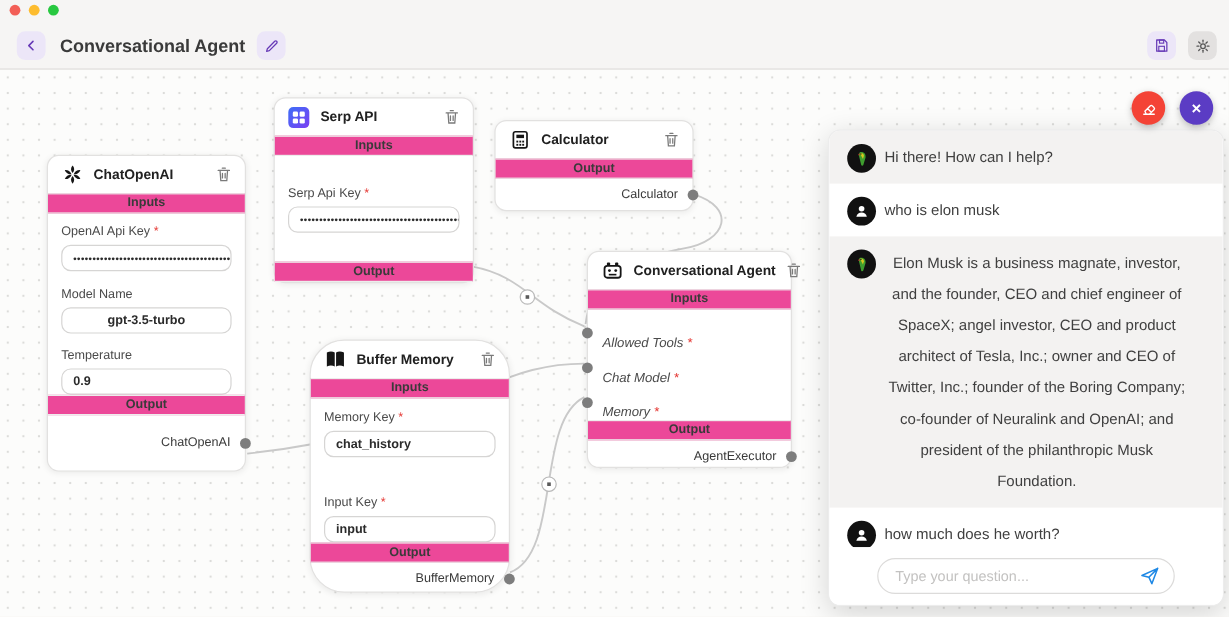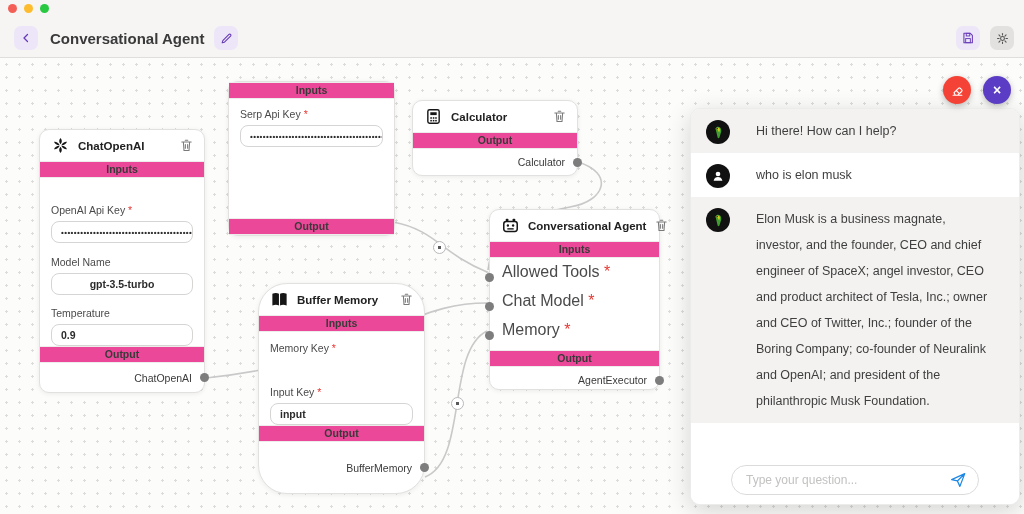--- a/index.html
+++ b/index.html
@@ -53,36 +53,36 @@
     background:#fff; padding:0 9px; font-size:10.5px; font-weight:bold; color:#2b2b2b;
     line-height:20px; white-space:nowrap; overflow:hidden; }
   .fbox.pw { font-size:8px; letter-spacing:.4px; line-height:21px; }
   .fbox.select { display:flex; justify-content:space-between; align-items:center; cursor:pointer;flex-direction:column; }
   .sel-chev { color:#8a8a8a; font-size:9px; }
   .out-row { position:relative; flex:1; display:flex; align-items:center;
     justify-content:flex-end; padding-right:12px; font-size:10.5px; color:#3a3a3a; min-height:26px; }
   .dot { position:absolute; width:9px; height:9px; border-radius:50%; background:#7d7d7d; }
   .dot.right { right:-5px; top:50%; margin-top:-4.5px; }
   .dot.left { left:-5px; top:50%; margin-top:-4.5px; }
-  .in-row { position:relative; height:29px; display:flex; align-items:flex-start;
-    padding-left:12px; font-size:16px; color:#4a4a4a; flex:none; }
+  .in-row { position:relative; height:29px; display:flex; align-items:flex-end;
+    padding-left:12px; font-size:11px; color:#4a4a4a; flex:none;font-style:italic; }
 
   #node-chatopenai { left:39px; top:71px; width:166px; height:264px; }
   #node-serpapi   { left:228px; top:23px; width:167px; height:155px; }
   #node-calculator{ left:412px; top:42px; width:166px; height:76px; }
   #node-buffermemory { left:258px; top:225px; width:167px; height:211px;border-radius:29px; }
   #node-agent     { left:489px; top:151px; width:171px; height:181px; }
 
   
   .chat-card { position:absolute; left:690px; top:50px; width:330px; height:397px;
     background:#fff; border:1px solid #ececec; border-radius:10px;
     box-shadow:0 6px 24px rgba(0,0,0,.16); z-index:10;
     display:flex; flex-direction:column; overflow:hidden; }
   .msgs { flex:1; overflow:hidden; }
-  .msg-row { display:flex; gap:26px; padding:9px 28px 9px 15px; }
+  .msg-row { display:flex; gap:7px; padding:9px 28px 9px 15px;text-align:center; }
   .msg-row.bot { background:#f3f2f1; }
   .avatar { width:24px; height:24px; border-radius:50%; background:#111;
     flex:none; margin-top:2px; display:flex; align-items:center; justify-content:center; }
   .msg-text { font-size:12.5px; line-height:26px; color:#3f3f3f; }
   .chat-footer { flex:none; height:48px; display:flex; align-items:center;
     padding:0 40px; background:#fff; }
   .chat-input-wrap { position:relative; flex:1; }
   .chat-input { width:100%; height:30px; border:1px solid #dcdbda; border-radius:16px;
     padding:0 36px 0 14px; font-size:12px; color:#333; outline:none;
     font-family:"Liberation Sans", sans-serif; background:#fff; }
@@ -169,21 +169,21 @@
                 <path d="M13.1 11.7 C14.3 8.7 17.2 7 20.2 7.3 C19 10.3 16.1 12 13.1 11.7Z"></path>
               </g>
             </svg>
         </div>
         <div class="node-title">ChatOpenAI</div>
         <svg class="trash" viewBox="0 0 24 24">
             <path d="M4.5 6.5 h15 M10 3.5 h4 M7 6.5 l1 13.5 h8 l1-13.5 M10.2 10.5 v6 M13.8 10.5 v6" fill="none" stroke="#7a7a7a" stroke-width="1.7" stroke-linecap="round"></path>
           </svg>
       </div>
       <div class="band">Inputs</div>
-      <div class="fgroup" style="margin-top:26px">
+      <div class="fgroup" style="margin-top:9px">
         <div class="flabel"><span>OpenAI Api Key</span> <span class="req">*</span></div>
         <div class="fbox pw">••••••••••••••••••••••••••••••••••••••••••</div>
       </div>
       <div class="fgroup" style="margin-top:13px">
         <div class="flabel"><span>Model Name</span></div>
         <div class="fbox select">
           <span>gpt-3.5-turbo</span>
           <span class="sel-chev">▾</span>
         </div>
       </div>
@@ -192,22 +192,45 @@
         <div class="fbox">0.9</div>
       </div>
       <div class="band bottom">Output</div>
       <div class="out-row">
         <span>ChatOpenAI</span>
         <span class="dot right"></span>
       </div>
     </div>
 
     <div class="node" id="node-serpapi">
+      <div class="node-hd">
+        <div class="node-ic">
+          <svg width="20" height="20" viewBox="0 0 24 24">
+              <defs>
+                <linearGradient id="sg" x1="0" y1="0" x2="1" y2="1">
+                  <stop offset="0" stop-color="#3d6ef7"></stop>
+                  <stop offset="1" stop-color="#7b3ff2"></stop>
+                </linearGradient>
+              </defs>
+              <rect x="1.5" y="1.5" width="21" height="21" rx="5" fill="url(#sg)"></rect>
+              <g fill="#fff">
+                <rect x="6" y="6" width="5.2" height="5.2" rx="1.4"></rect>
+                <rect x="12.8" y="6" width="5.2" height="5.2" rx="1.4"></rect>
+                <rect x="6" y="12.8" width="5.2" height="5.2" rx="1.4"></rect>
+                <rect x="12.8" y="12.8" width="5.2" height="5.2" rx="1.4"></rect>
+              </g>
+            </svg>
+        </div>
+        <div class="node-title">Serp API</div>
+        <svg class="trash" viewBox="0 0 24 24">
+            <path d="M4.5 6.5 h15 M10 3.5 h4 M7 6.5 l1 13.5 h8 l1-13.5 M10.2 10.5 v6 M13.8 10.5 v6" fill="none" stroke="#7a7a7a" stroke-width="1.7" stroke-linecap="round"></path>
+          </svg>
+      </div>
       <div class="band">Inputs</div>
-      <div class="fgroup" style="margin-top:9px">
+      <div class="fgroup" style="margin-top:25px">
         <div class="flabel"><span>Serp Api Key</span> <span class="req">*</span></div>
         <div class="fbox pw">••••••••••••••••••••••••••••••••••••••••••</div>
       </div>
       <div class="band bottom">Output</div>
     </div>
 
     <div class="node" id="node-calculator">
       <div class="node-hd">
         <div class="node-ic">
           <svg width="17" height="17" viewBox="0 0 24 24">
@@ -244,20 +267,21 @@
             </svg>
         </div>
         <div class="node-title">Buffer Memory</div>
         <svg class="trash" viewBox="0 0 24 24">
             <path d="M4.5 6.5 h15 M10 3.5 h4 M7 6.5 l1 13.5 h8 l1-13.5 M10.2 10.5 v6 M13.8 10.5 v6" fill="none" stroke="#7a7a7a" stroke-width="1.7" stroke-linecap="round"></path>
           </svg>
       </div>
       <div class="band">Inputs</div>
       <div class="fgroup" style="margin-top:10px">
         <div class="flabel"><span>Memory Key</span> <span class="req">*</span></div>
+        <div class="fbox">chat_history</div>
       </div>
       <div class="fgroup" style="margin-top:32px">
         <div class="flabel"><span>Input Key</span> <span class="req">*</span></div>
         <div class="fbox">input</div>
       </div>
       <div class="band bottom">Output</div>
       <div class="out-row">
         <span>BufferMemory</span>
         <span class="dot right"></span>
       </div>
@@ -339,20 +363,29 @@
             <svg width="15" height="15" viewBox="0 0 24 24">
                 <path d="M9 3 C14 2 17 5 16.5 10 L13.5 20 C12.8 21.5 11 21.3 10.6 19.8 L8 9 C7.3 6.5 7.5 4.2 9 3 Z" fill="#3f9e2f"></path>
                 <path d="M9.5 4 C12 3.5 14 5 14.3 7.5 L13 12 L10.2 6.5 Z" fill="#d7c91f"></path>
                 <circle cx="10.3" cy="5.2" r="0.9" fill="#111"></circle>
                 <path d="M8.2 4.5 C7 5 6.6 6.2 7 7.2 L9 6.4 Z" fill="#c0392b"></path>
               </svg>
           </div>
           <div class="msg-text">Elon Musk is a business magnate, investor, and the founder, CEO and chief engineer of SpaceX; angel investor, CEO and product architect of Tesla, Inc.; owner and CEO of Twitter, Inc.; founder of the Boring Company; co-founder of Neuralink and OpenAI; and president of the philanthropic Musk Foundation.</div>
         </div>
 
+        <div class="msg-row user">
+          <div class="avatar">
+            <svg width="14" height="14" viewBox="0 0 24 24">
+                <circle cx="12" cy="8.5" r="4" fill="#fff"></circle>
+                <path d="M4.5 20 C5.5 15.5 8.5 13.8 12 13.8 C15.5 13.8 18.5 15.5 19.5 20 Z" fill="#fff"></path>
+              </svg>
+          </div>
+          <div class="msg-text">how much does he worth?</div>
+        </div>
 
       </div>
       <div class="chat-footer">
         <div class="chat-input-wrap">
           <input class="chat-input" type="text" placeholder="Type your question..." style="">
           <svg class="send-btn" viewBox="0 0 24 24">
               <path d="M3.5 11.5 L21 3.5 L14.5 20.5 L11.2 13.3 Z M11.2 13.3 L21 3.5" fill="none" stroke="#1e88e5" stroke-width="1.7" stroke-linejoin="round" stroke-linecap="round"></path>
             </svg>
         </div>
       </div>

